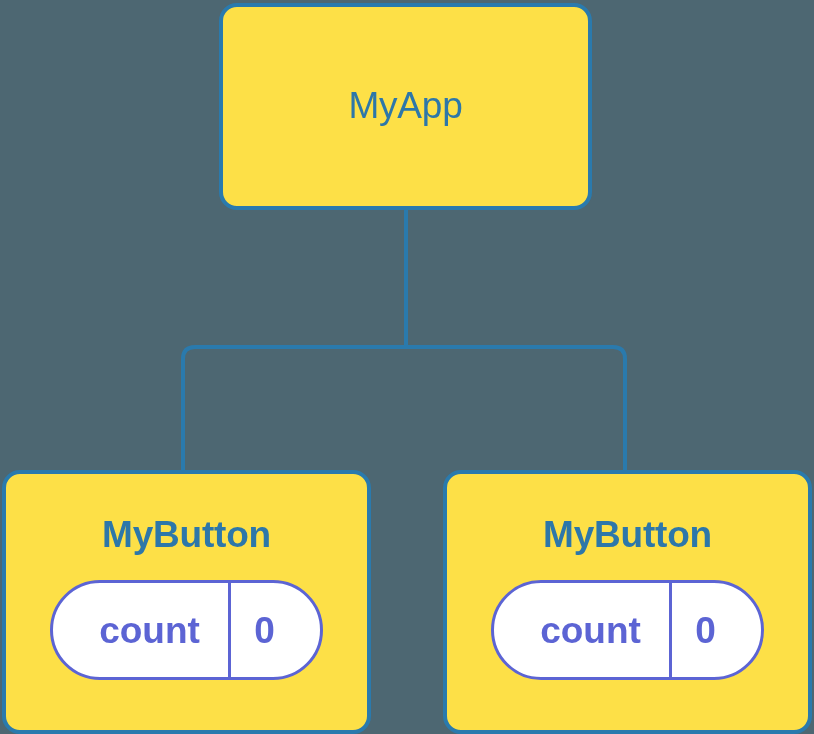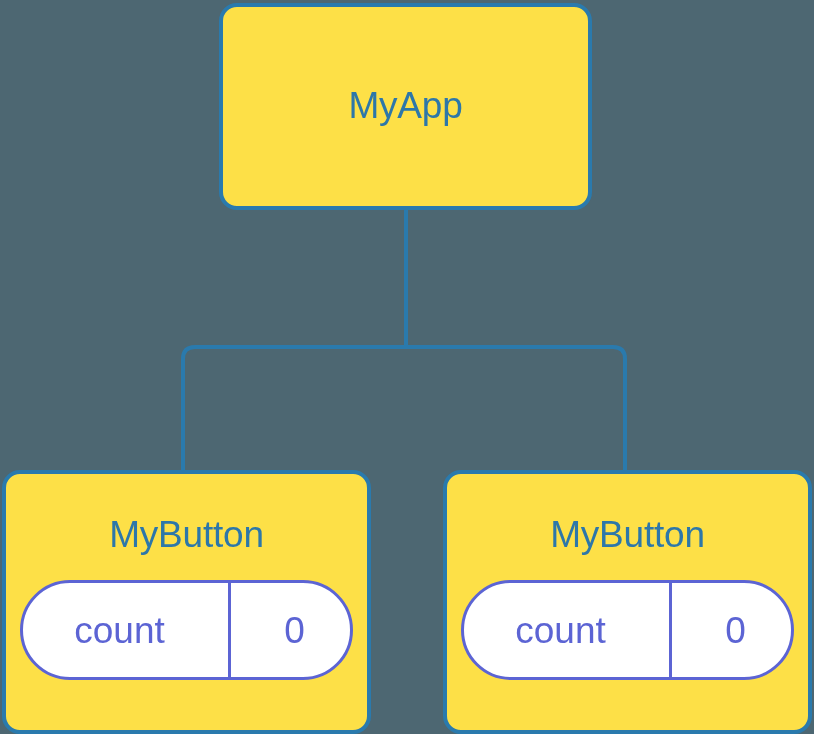--- a/index.html
+++ b/index.html
@@ -53,39 +53,39 @@
   }
   #node-root .node-title {
     margin-top: -2px;
   }
   .node-child {
     top: 470px;
     height: 264px;
     padding-top: 42px;
     border-bottom-left-radius: 18px;
     border-bottom-right-radius: 18px;
+    font-weight: bold;
   }
   #node-child-0 {
     left: 2px;
     width: 369px;
   }
   #node-child-1 {
     left: 443px;
     width: 369px;
   }
   .state-pill {
     margin-top: 27px;
     height: 100px;
     border: 3px solid #5c64d4;
     border-radius: 50px;
     box-sizing: border-box;
     display: flex;
     align-items: stretch;
     background: #ffffff;
-    gap: 30px;
   }
   .state-key {
     width: 175px;
     display: flex;
     align-items: center;
     justify-content: center;
     color: #5c64d4;
     font-size: 37px;
     line-height: 1;
     padding-left: 18px;

